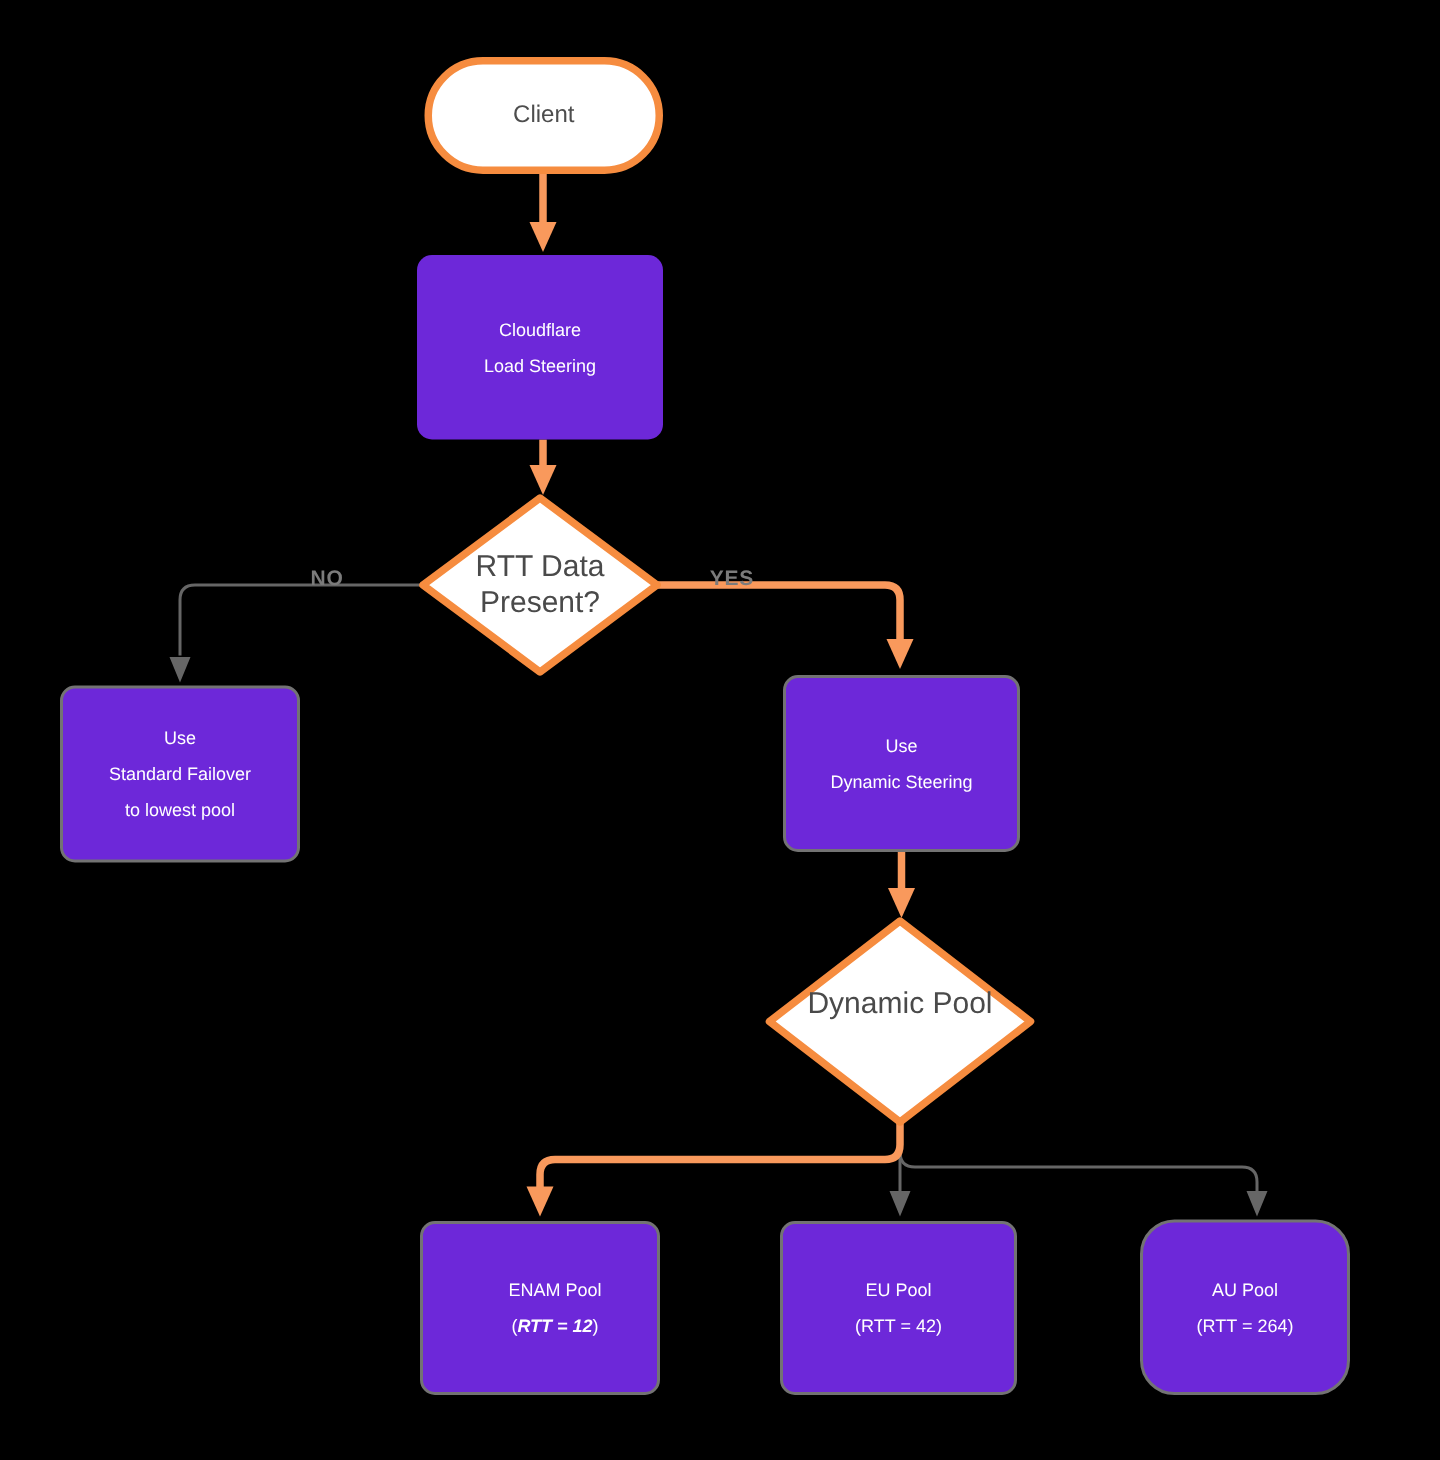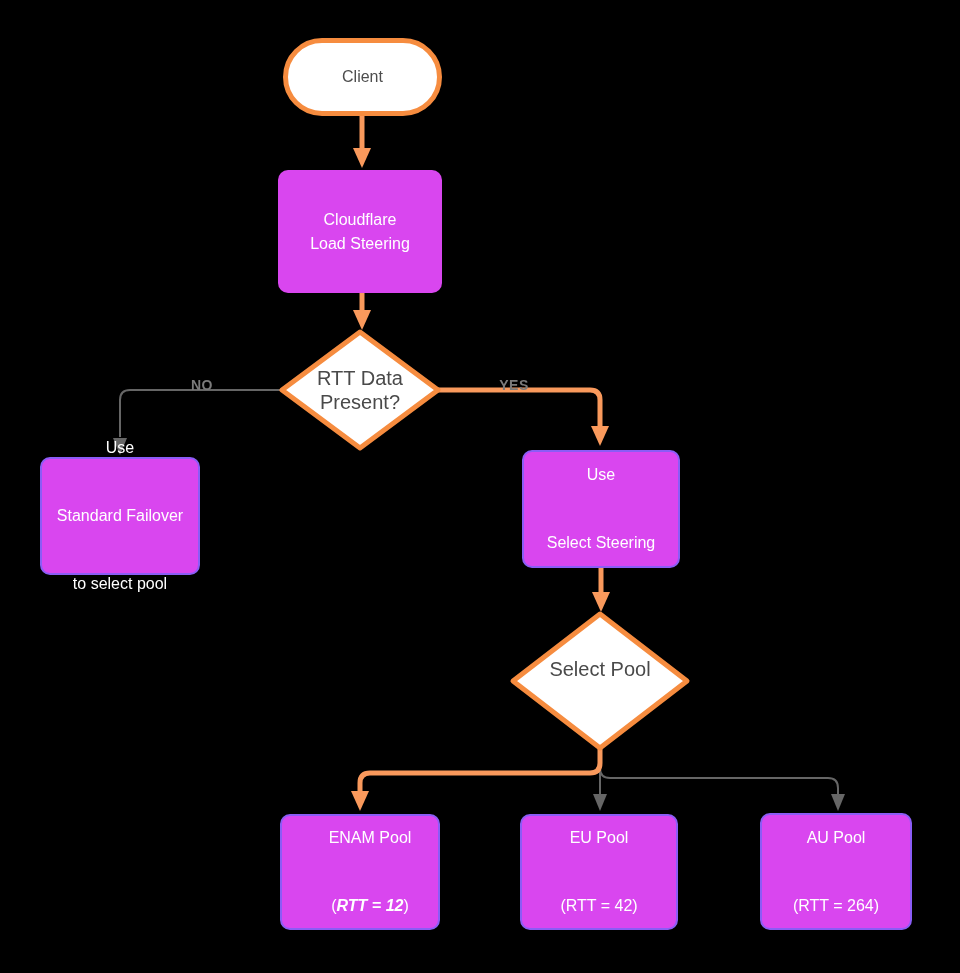--- a/index.html
+++ b/index.html
@@ -30,29 +30,28 @@
     text-align: center;
   }
   .pill {
     background: #FFFFFF;
     border: 5px solid #F68C3F;
     border-radius: 40px;
     color: #4D4D4D;
     font-size: 16px;
   }
   .box {
-    background: #d946ef;
+    background: #6d28d9;
     border-radius: 10px;
     color: #FFFFFF;
-    font-size: 16px;
+    font-size: 12px;
     line-height: 24px;
   }
   .box.bordered {
-    border: 2px solid #8b5cf6;
-    gap: 44px;
+    border: 2px solid #737373;
   }
   .diamond-label {
     position: absolute;
     color: #4A4A4A;
     font-size: 20px;
     line-height: 24px;
     text-align: center;
   }
   .edge-label {
     position: absolute;
@@ -123,46 +122,46 @@
   <div class="node box" style="left:278px; top:170px; width:164px; height:123px;">
     <span class="line">Cloudflare</span>
     <span class="line">Load Steering</span>
   </div>
 
   <div class="diamond-label" style="left:290px; top:366px; width:140px;">
     <span class="line">RTT Data</span>
     <span class="line">Present?</span>
   </div>
 
-  <div class="edge-label" style="left:184px; top:377px; width:36px;">NO</div>
-  <div class="edge-label" style="left:494px; top:377px; width:40px;">YES</div>
+  <div class="edge-label" style="left:200px; top:377px; width:36px;">NO</div>
+  <div class="edge-label" style="left:468px; top:377px; width:40px;">YES</div>
 
   <div class="node box bordered" style="left:40px; top:457px; width:160px; height:118px;">
     <span class="line">Use</span>
     <span class="line">Standard Failover</span>
-    <span class="line">to select pool</span>
+    <span class="line">to lowest pool</span>
   </div>
 
   <div class="node box bordered" style="left:522px; top:450px; width:158px; height:118px;">
     <span class="line">Use</span>
-    <span class="line">Select Steering</span>
+    <span class="line">Dynamic Steering</span>
   </div>
 
   <div class="diamond-label" style="left:510px; top:657px; width:180px;">
-    <span class="line">Select Pool</span>
+    <span class="line">Dynamic Pool</span>
   </div>
 
   <div class="node box bordered" style="left:280px; top:814px; width:160px; height:116px;padding-left:20px;">
     <span class="line">ENAM Pool</span>
     <span class="line"><span>(</span><span class="bold">RTT = 12</span><span>)</span></span>
   </div>
 
   <div class="node box bordered" style="left:520px; top:814px; width:158px; height:116px;">
     <span class="line">EU Pool</span>
     <span class="line">(RTT = 42)</span>
   </div>
 
-  <div class="node box bordered" style="left:760px; top:813px; width:152px; height:117px;">
+  <div class="node box bordered" style="left:760px; top:813px; width:140px; height:117px;border-radius:23px;">
     <span class="line">AU Pool</span>
     <span class="line">(RTT = 264)</span>
   </div>
 
 </div>
 
 </body></html>

